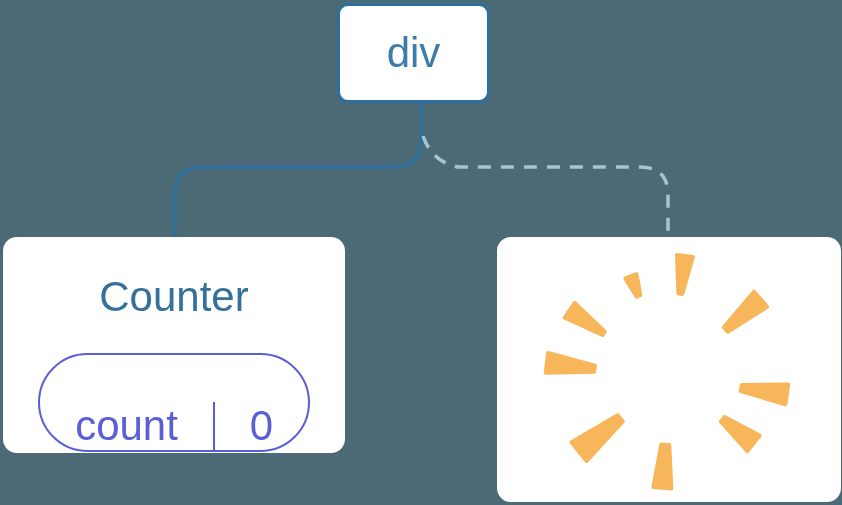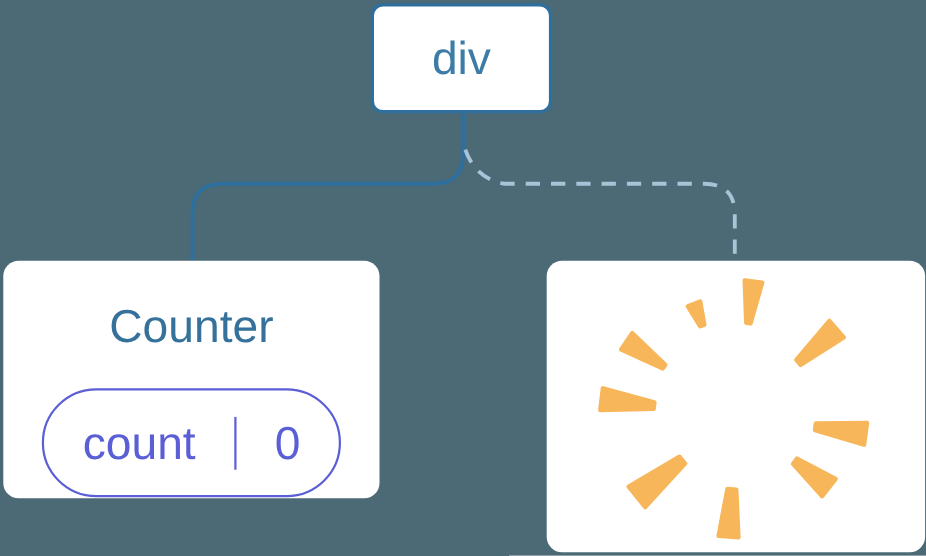--- a/index.html
+++ b/index.html
@@ -17,21 +17,21 @@
     width: 842px; height: 505px;
     pointer-events: none;
   }
   .node {
     position: absolute;
     background: #ffffff;
     box-sizing: border-box;
   }
   .node-root {
     left: 337px; top: 3px;
-    width: 165px; height: 100px;
+    width: 153px; height: 100px;
     border: 3px solid #2e6f9e;
     border-radius: 11px;
     display: flex;
     align-items: center;
     justify-content: center;
     font-size: 42px;
     color: #3d7ca6;
   }
   .node-counter {
     left: 3px; top: 237px;
@@ -46,21 +46,21 @@
     font-size: 42px;
     color: #35719b;
   }
   .state-pill {
     margin-top: 32px;
     width: 272px; height: 99px;
     box-sizing: border-box;
     border: 2px solid #5a5fd6;
     border-radius: 50px;
     display: flex;
-    align-items: center;
+    align-items: flex-end;
     overflow: hidden;
     color: #5a5fd6;
     font-size: 42px;
   }
   .pill-key {
     width: 173px;
     flex: none;
     border-right: 2px solid #5a5fd6;
     display: flex;
     align-items: center;

